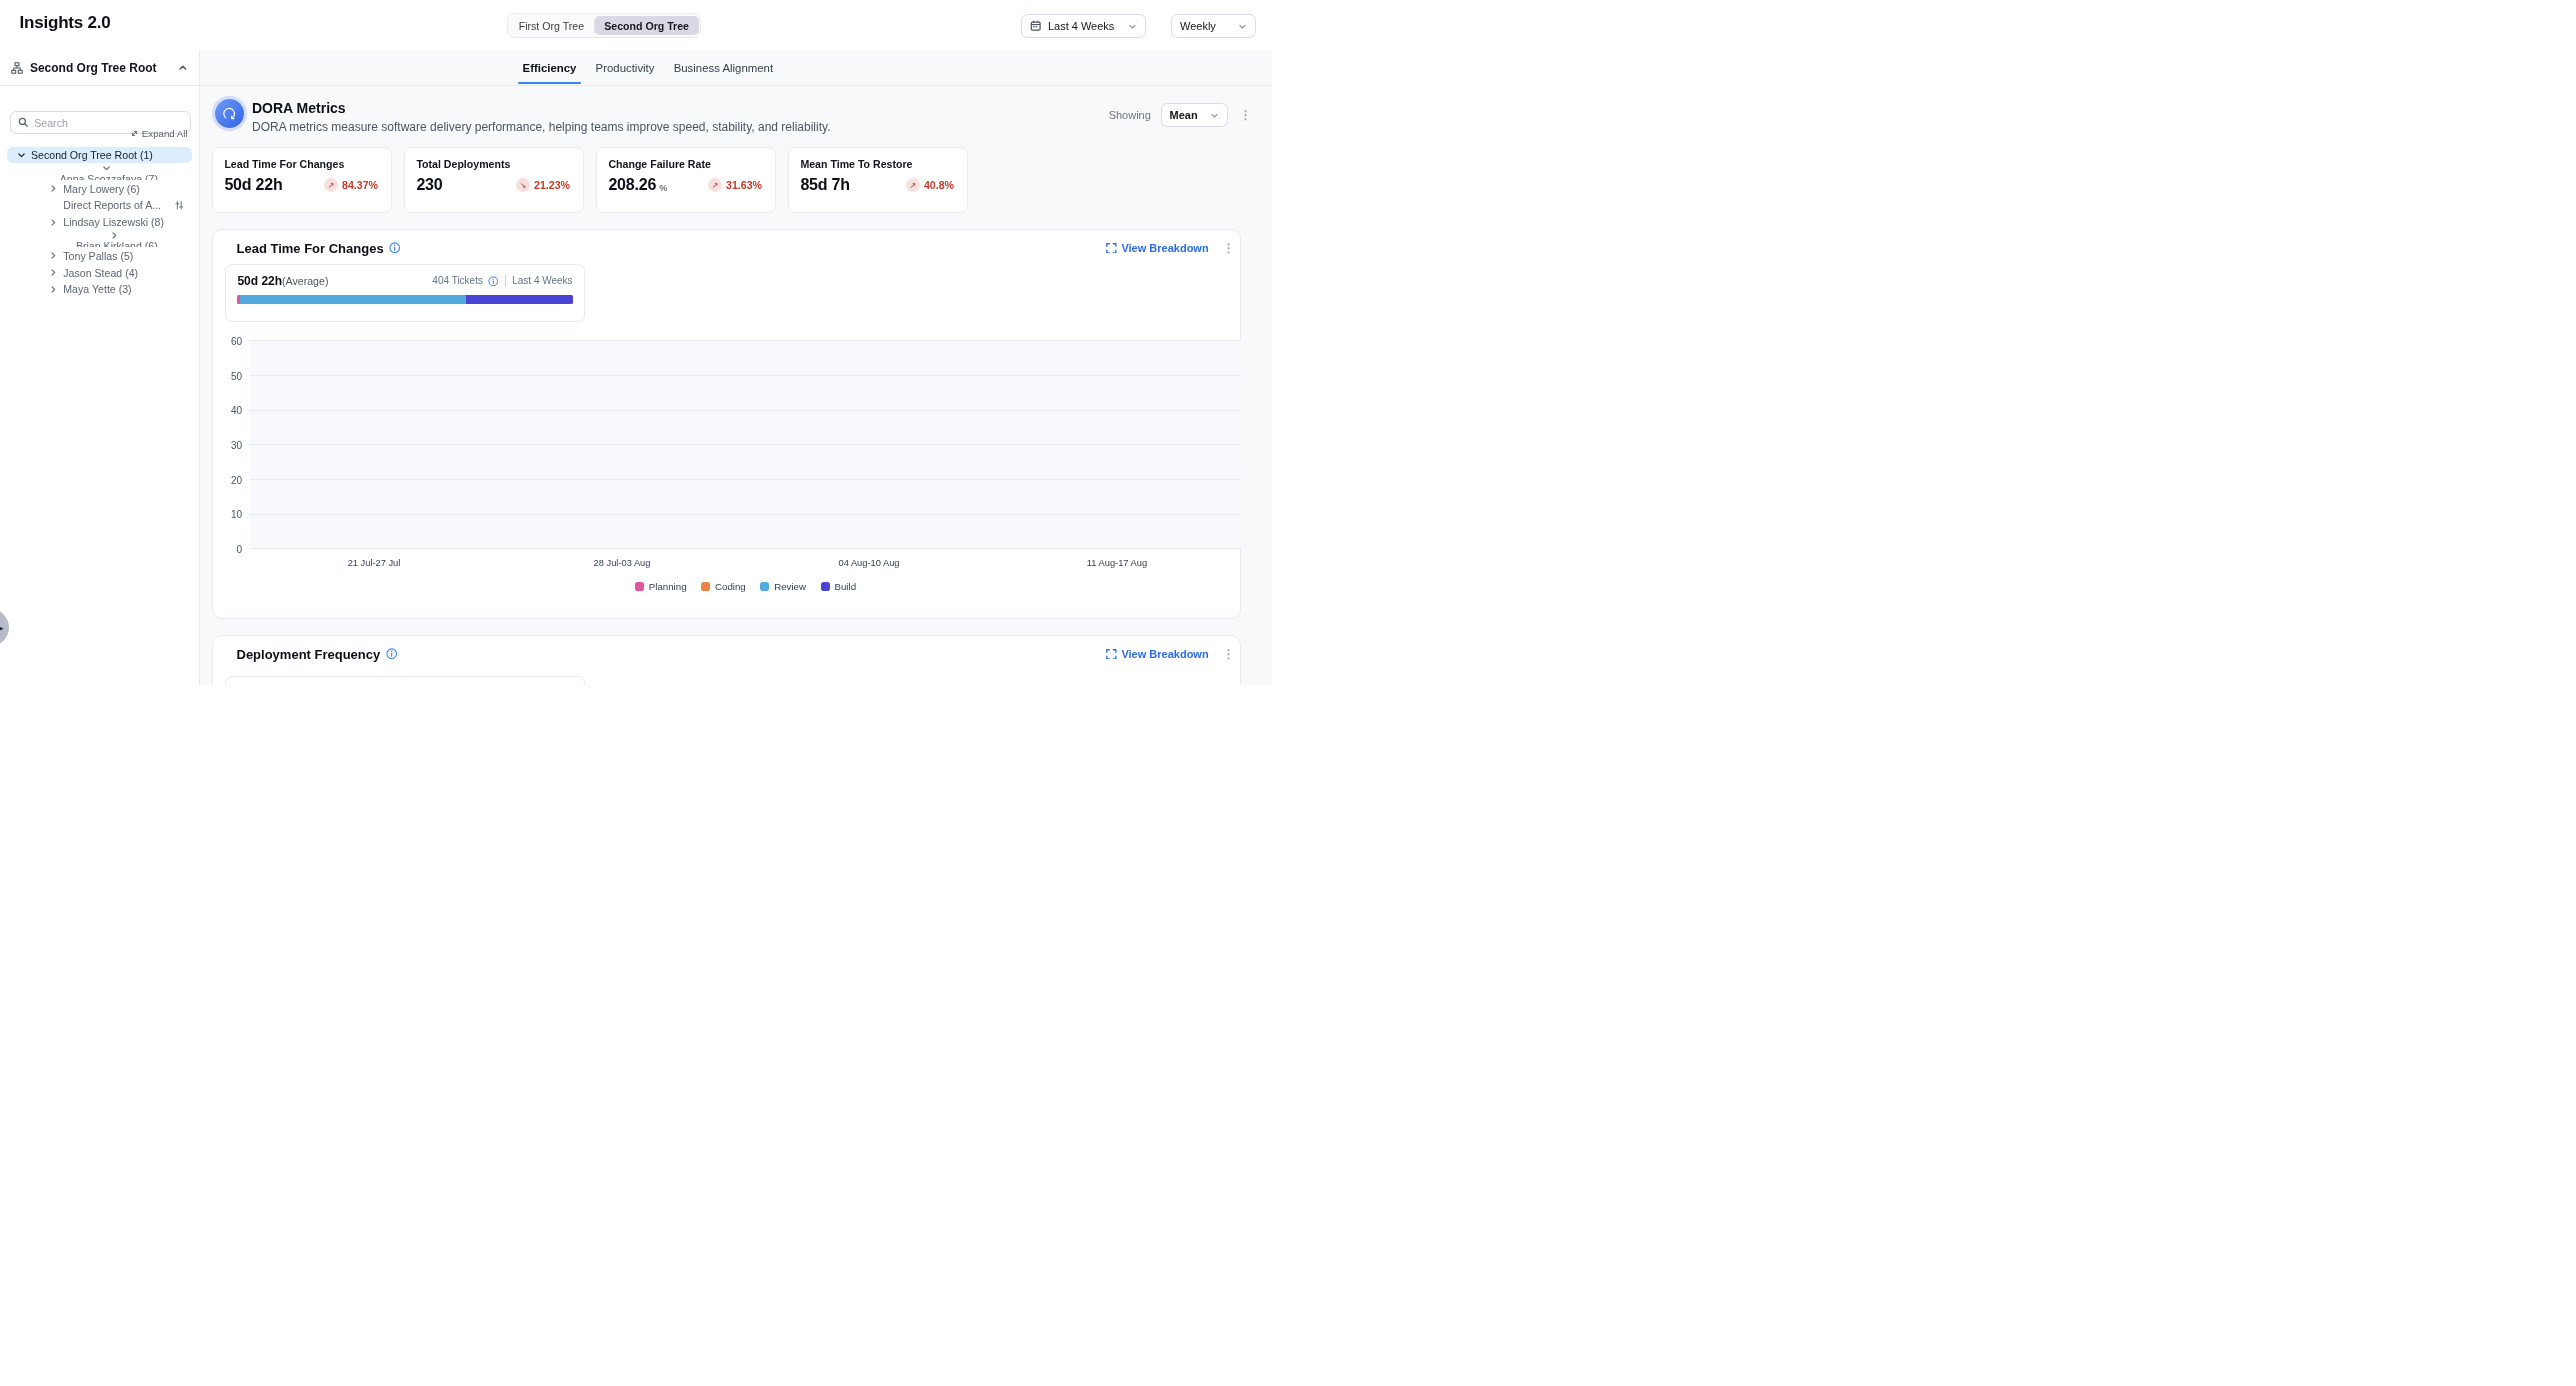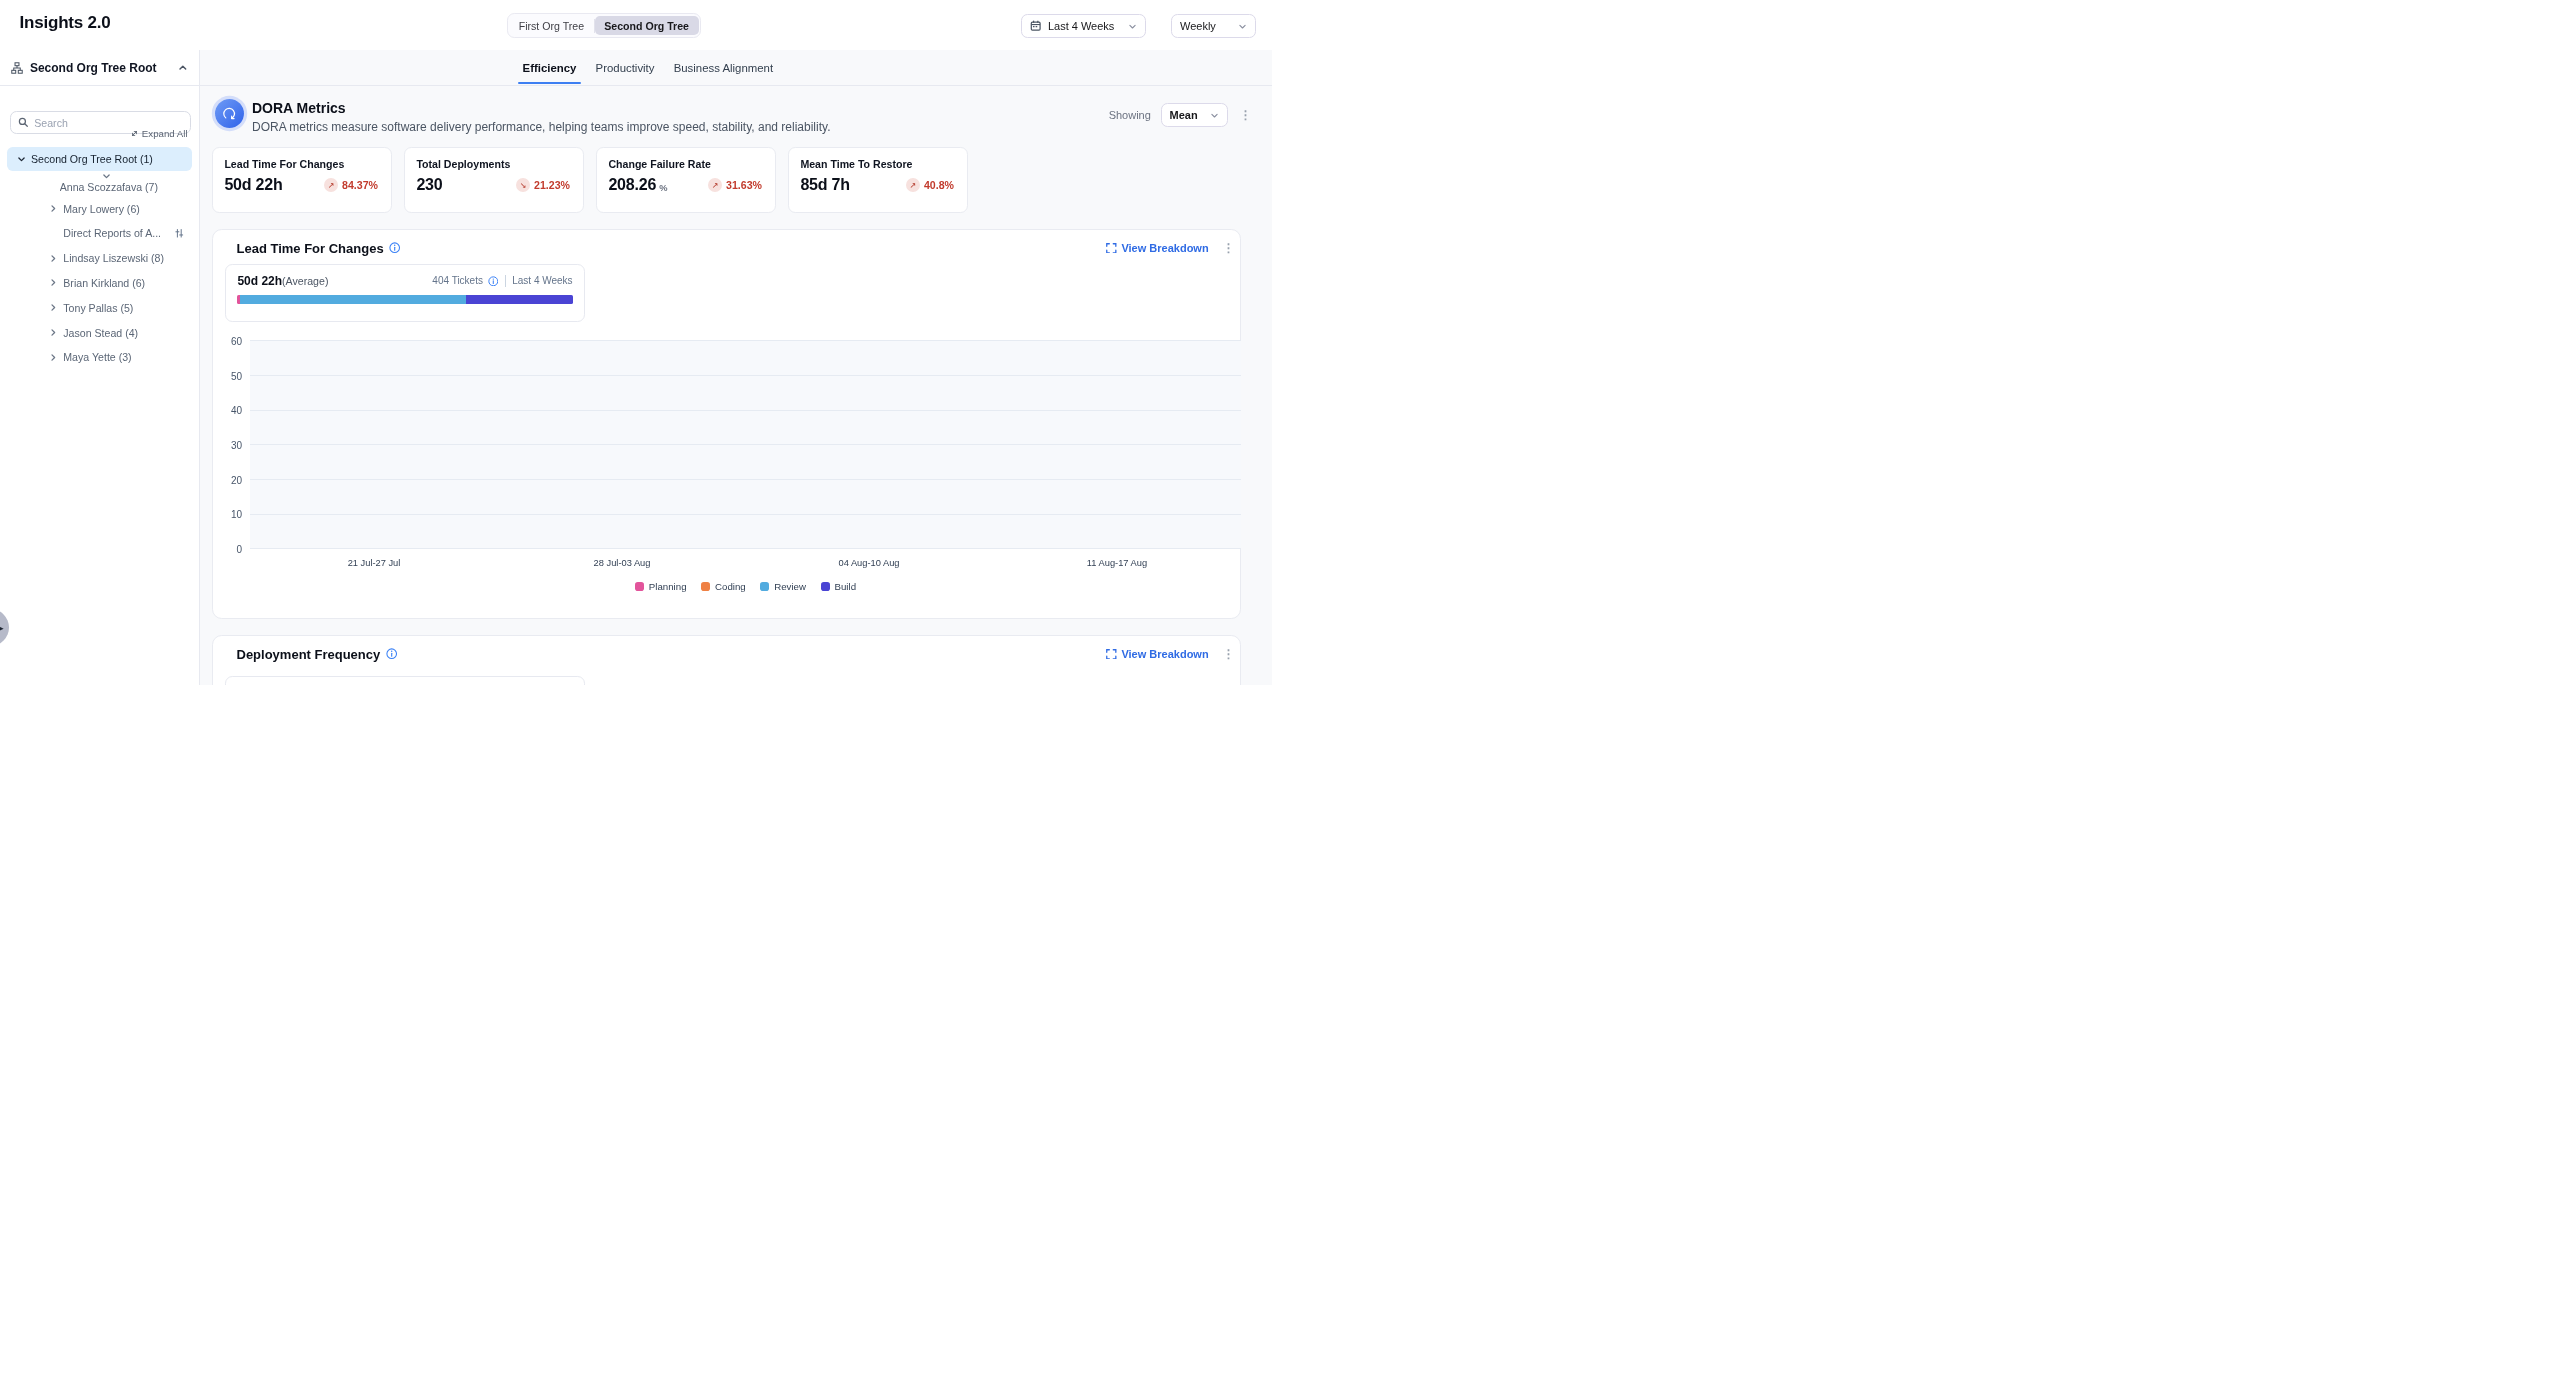--- a/index.html
+++ b/index.html
@@ -35,21 +35,21 @@
   .sb-title { font-size:12px; font-weight:700; color:#101522; flex:1; white-space:nowrap; }
   .sb-collapse { color:#4b5563; display:flex; cursor:pointer; }
   .sb-search { position:absolute; left:9.7px; top:45px; width:181px; height:23px; border:0.8px solid #d9dce5;
     border-radius:6.5px; display:flex; align-items:center; padding:0 7.3px; gap:5.7px; background:#fff;margin-top:16px; }
   .sb-search input { border:none; outline:none; width:100%; font-size:10.6px; color:#111;
     font-family:"Liberation Sans", sans-serif; background:transparent; }
   .sb-search input::placeholder { color:#9aa2b1; }
   .expand-all { position:absolute; right:11.4px; top:78px; display:flex; align-items:center; gap:3.2px;
     font-size:9.7px; color:#5b6472; cursor:pointer; }
   .tree { position:absolute; left:0; top:97px; width:100%; }
-  .trow { height:24px; margin:0 7.3px 0.8px 7.3px; display:flex; align-items:center; border-radius:5.7px;
+  .trow { height:16px; margin:0 7.3px 0.8px 7.3px; display:flex; align-items:center; border-radius:5.7px;
     font-size:10.6px; color:#5b6676; cursor:pointer; padding-right:7.3px; }
   .trow.selected { background:#dceefd; color:#15202e; font-weight:400; }
   .tchev { width:14px; display:flex; align-items:center; color:#6b7686; flex:none; }
   .trow.selected .tchev { color:#1f2937; }
   .tlabel { white-space:nowrap; overflow:hidden; text-overflow:ellipsis; }
   .tfilter { margin-left:auto; color:#64748b; display:flex; }
 
   
   .content { position:absolute; left:200px; top:50px; width:1072px; height:635px; background:#f8f9fb; }
   .tabsrow { position:absolute; left:0; top:0; width:100%; height:36px; border-bottom:0.8px solid #e7e9f0; }
@@ -240,21 +240,21 @@
           </span>
         </div>
         <div class="trow" style="padding-left: 42px;">
           <span class="tchev">
             <svg width="9" height="9" viewBox="0 0 12 12">
               <path d="M4 2.5 L7.5 6 L4 9.5" fill="none" stroke="currentColor" stroke-width="1.7" stroke-linecap="round" stroke-linejoin="round"></path>
             </svg>
           </span>
           <span class="tlabel">Lindsay Liszewski (8)</span>
         </div>
-        <div class="trow" style="padding-left: 42px;">
+        <div class="trow" style="padding-left: 42px; flex-direction: column;">
           <span class="tchev">
             <svg width="9" height="9" viewBox="0 0 12 12">
               <path d="M4 2.5 L7.5 6 L4 9.5" fill="none" stroke="currentColor" stroke-width="1.7" stroke-linecap="round" stroke-linejoin="round"></path>
             </svg>
           </span>
           <span class="tlabel">Brian Kirkland (6)</span>
         </div>
         <div class="trow" style="padding-left: 42px;">
           <span class="tchev">
             <svg width="9" height="9" viewBox="0 0 12 12">

